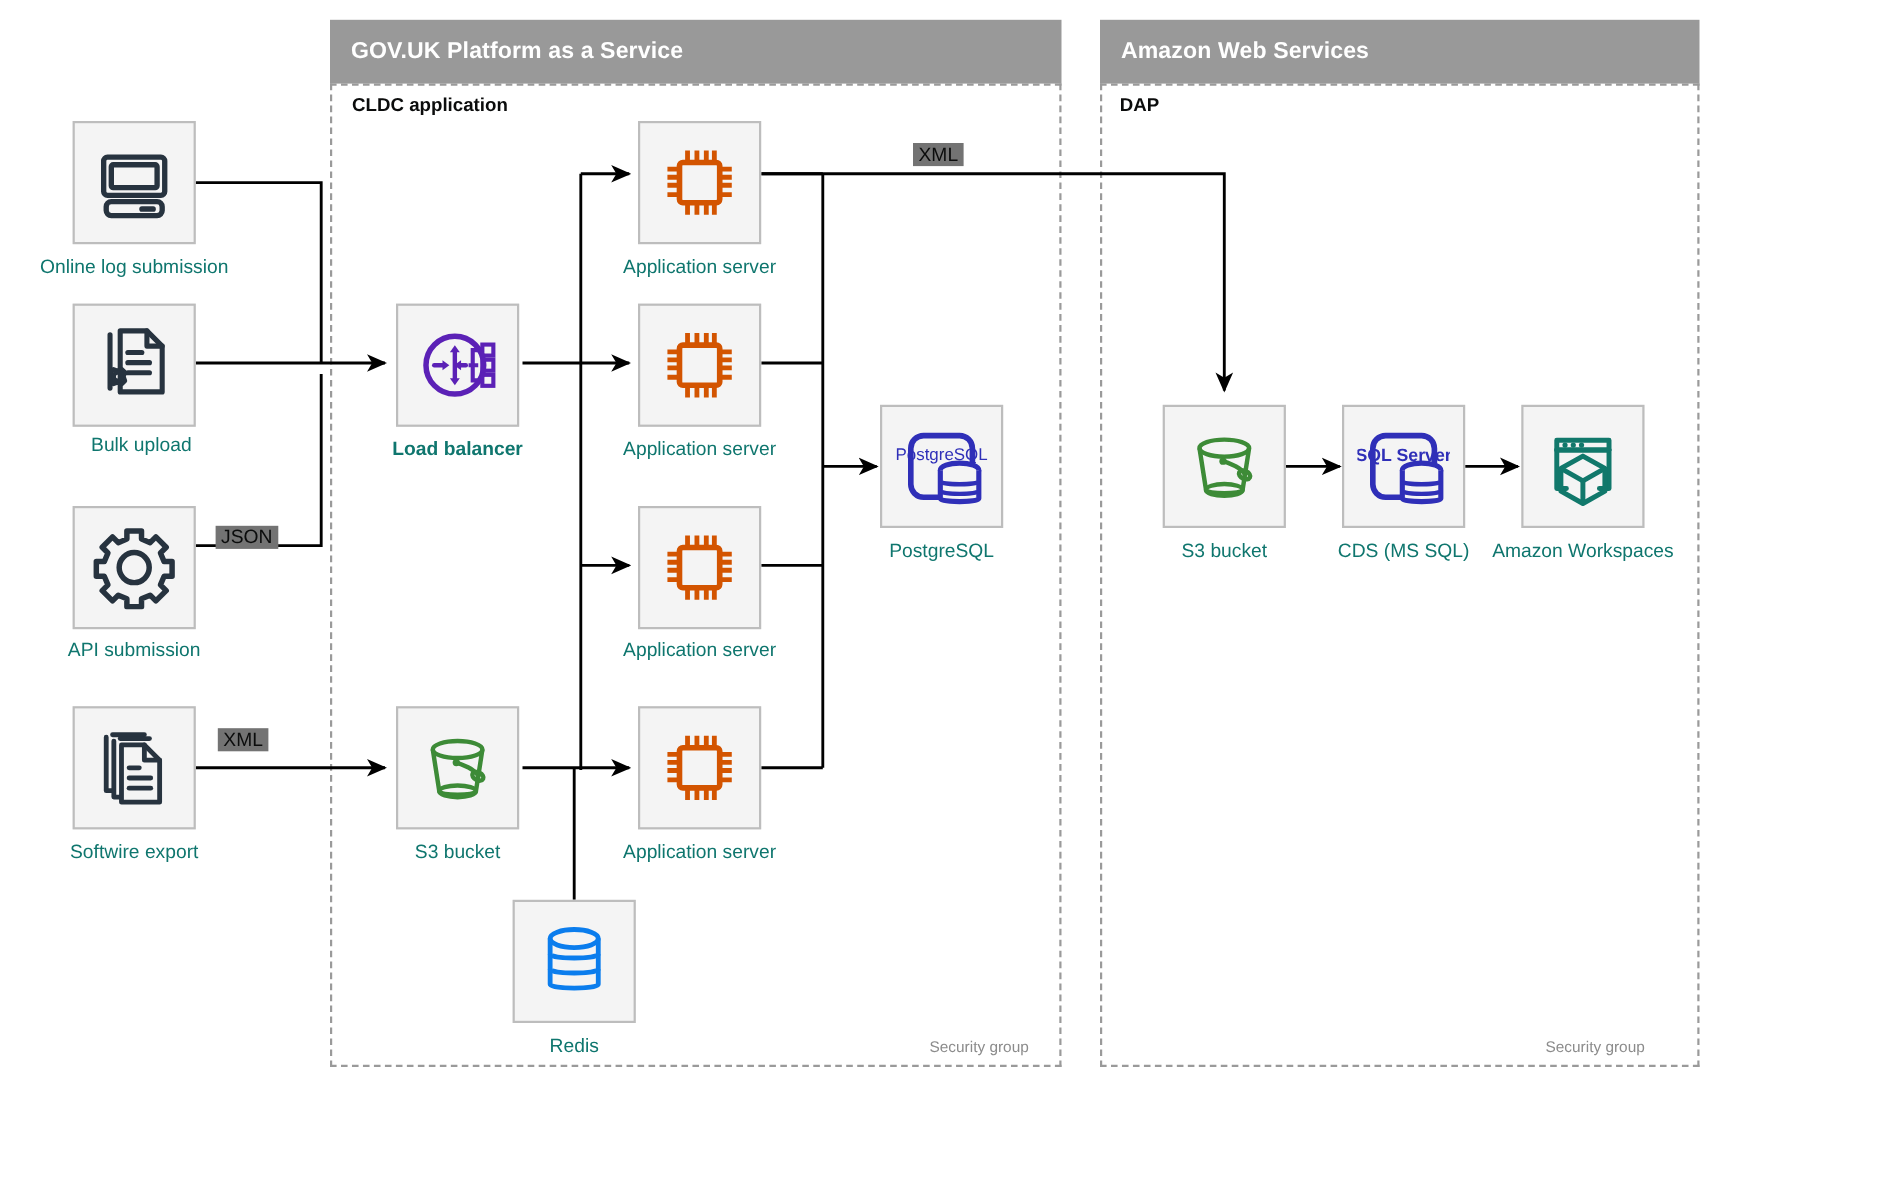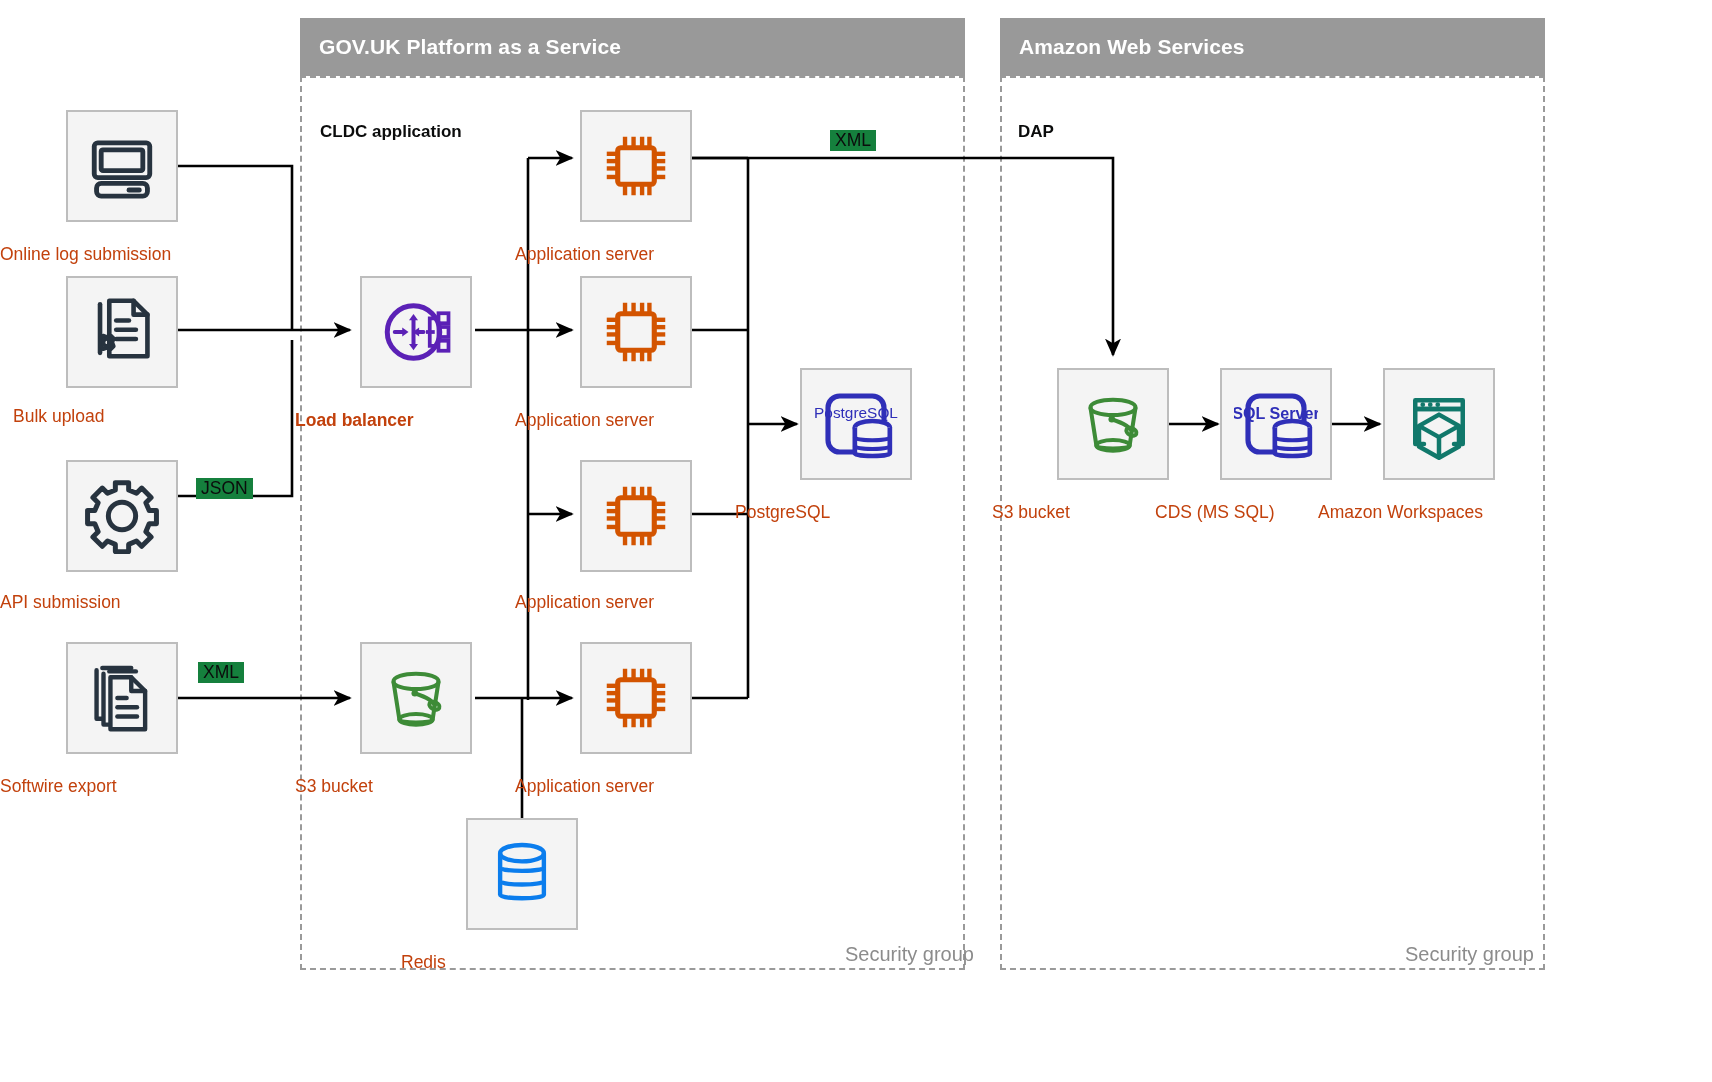--- a/index.html
+++ b/index.html
@@ -30,62 +30,60 @@
   }
 
   
   .secgroup {
     position: absolute;
     border: 2px dashed #9a9a9a;
     background: transparent;
   }
   .secgroup-label {
     position: absolute;
-    font-size: 20px;
+    font-size: 14px;
     color: #8c8c8c;
   }
   .subgroup-label {
     position: absolute;
     font-size: 17px;
     font-weight: bold;
     color: #0b0c0c;
-    margin-top: 36px;
   }
 
   
   .node {
     position: absolute;
     background: #f4f4f4;
     border: 2px solid #bdbdbd;
     display: flex;
     align-items: center;
     justify-content: center;
   }
   .node svg { display: block; }
   .node-label {
     position: absolute;
     font-size: 17.5px;
-    color: #c2410c;
-    text-align: left;
+    color: #0f766e;
+    text-align: center;
     white-space: nowrap;
-    margin-top: 12px;
   }
 
   
   .edge-layer {
     position: absolute;
     left: 0; top: 0;
     width: 1712px; height: 1082px;
     pointer-events: none;
   }
   .edge-label {
     position: absolute;
     font-size: 17.5px;
     color: #0b0c0c;
-    background: #15803d;
+    background: #737373;
     padding: 0 5px;
     white-space: nowrap;
   }
 </style>
 </head>
 <body>
 
 <div id="stage">
 
   <div class="group-header" style="left:300px; top:18px; width:665px; height:58px;text-align:right;">

